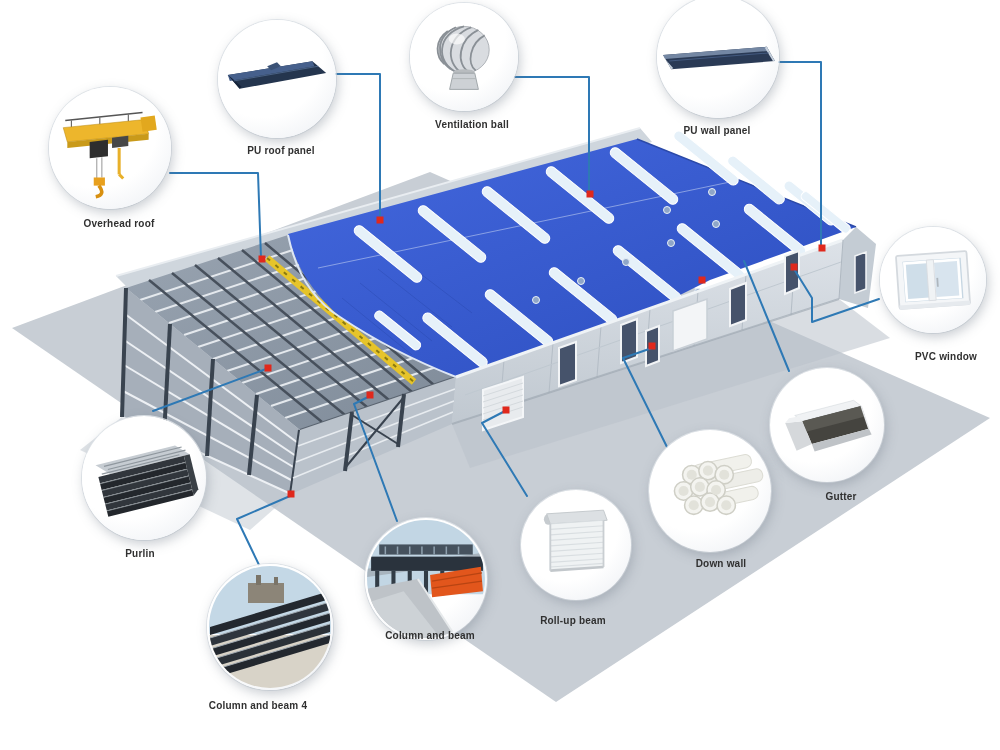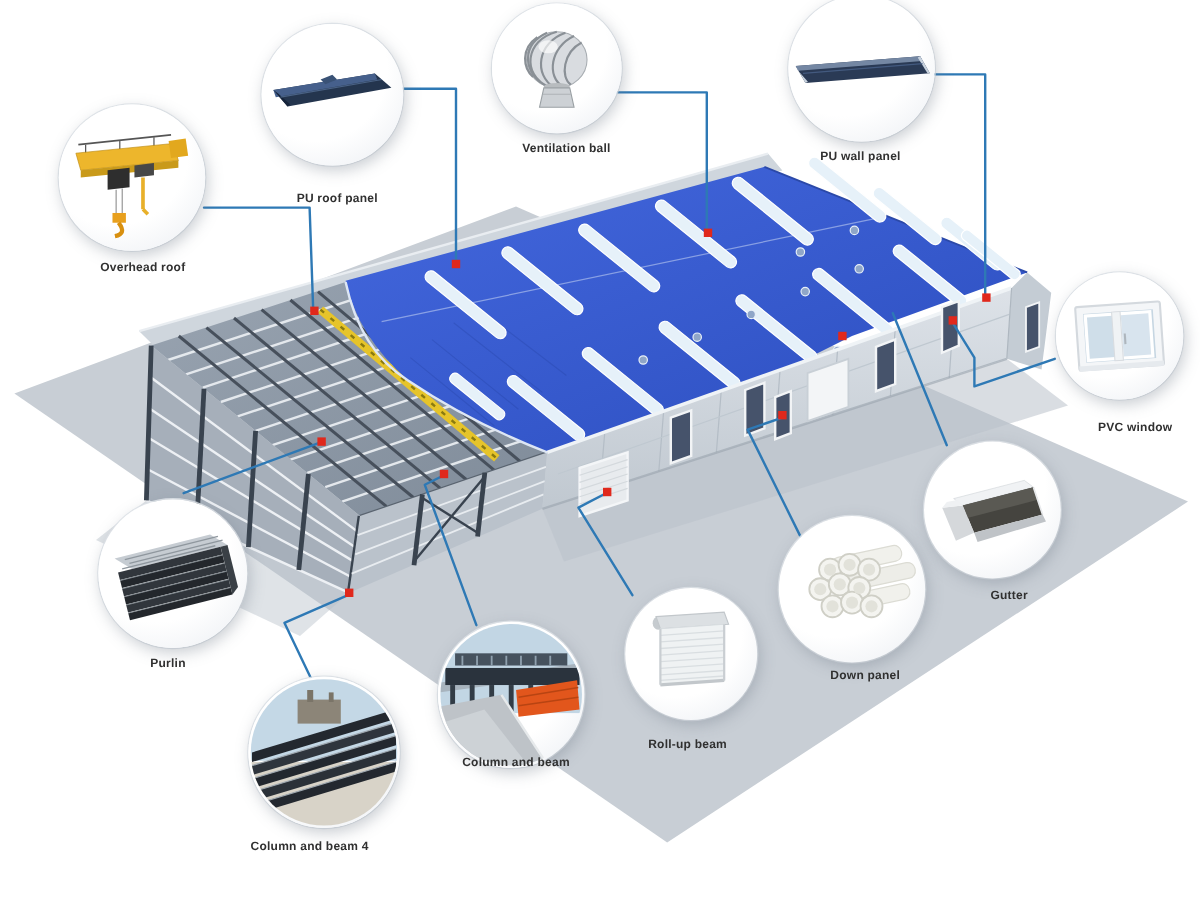--- a/index.html
+++ b/index.html
@@ -504,23 +504,23 @@
           <line x1="-44" y1="9" x2="44" y2="9"></line>
             <line x1="-44" y1="16" x2="44" y2="16"></line>
           <line x1="-44" y1="23" x2="44" y2="23"></line>
         </g>
         <polygon points="44,-12 50,-12 50,24 44,29" fill="#3A4046"></polygon>
       </g>
     </svg>
   </div>
 
   <div class="comp-label" style="left:119px;top:218px;">Overhead roof</div>
-  <div class="comp-label" style="left:281px;top:145px;margin-top:15px;">PU roof panel</div>
+  <div class="comp-label" style="left:281px;top:145px;">PU roof panel</div>
   <div class="comp-label" style="left:472px;top:119px;">Ventilation ball</div>
   <div class="comp-label" style="left:717px;top:125px;">PU wall panel</div>
   <div class="comp-label" style="left:946px;top:351px;">PVC window</div>
   <div class="comp-label" style="left:841px;top:491px;">Gutter</div>
-  <div class="comp-label" style="left:721px;top:558px;">Down panel</div>
+  <div class="comp-label" style="left:721px;top:558px;">Down wall</div>
   <div class="comp-label" style="left:573px;top:615px;">Roll-up beam</div>
   <div class="comp-label" style="left:430px;top:630px;">Column and beam</div>
   <div class="comp-label" style="left:258px;top:700px;">Column and beam 4</div>
   <div class="comp-label" style="left:140px;top:548px;">Purlin</div>
 </div>
 
 </body></html>

